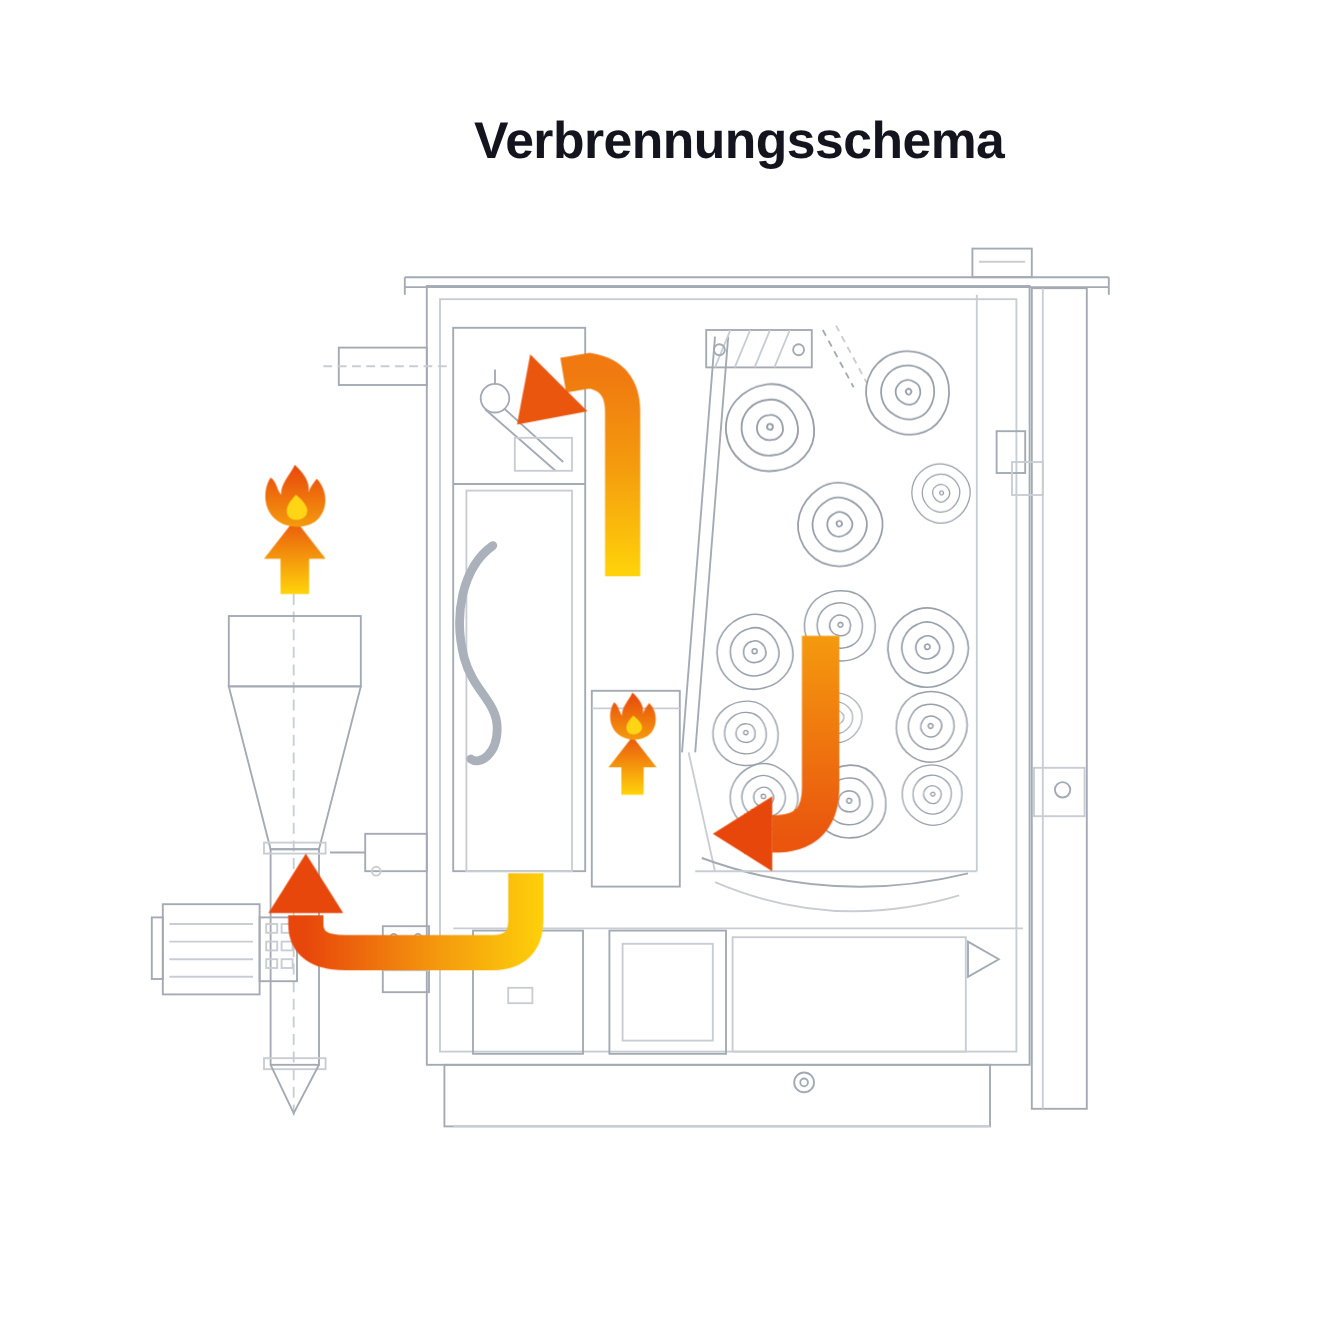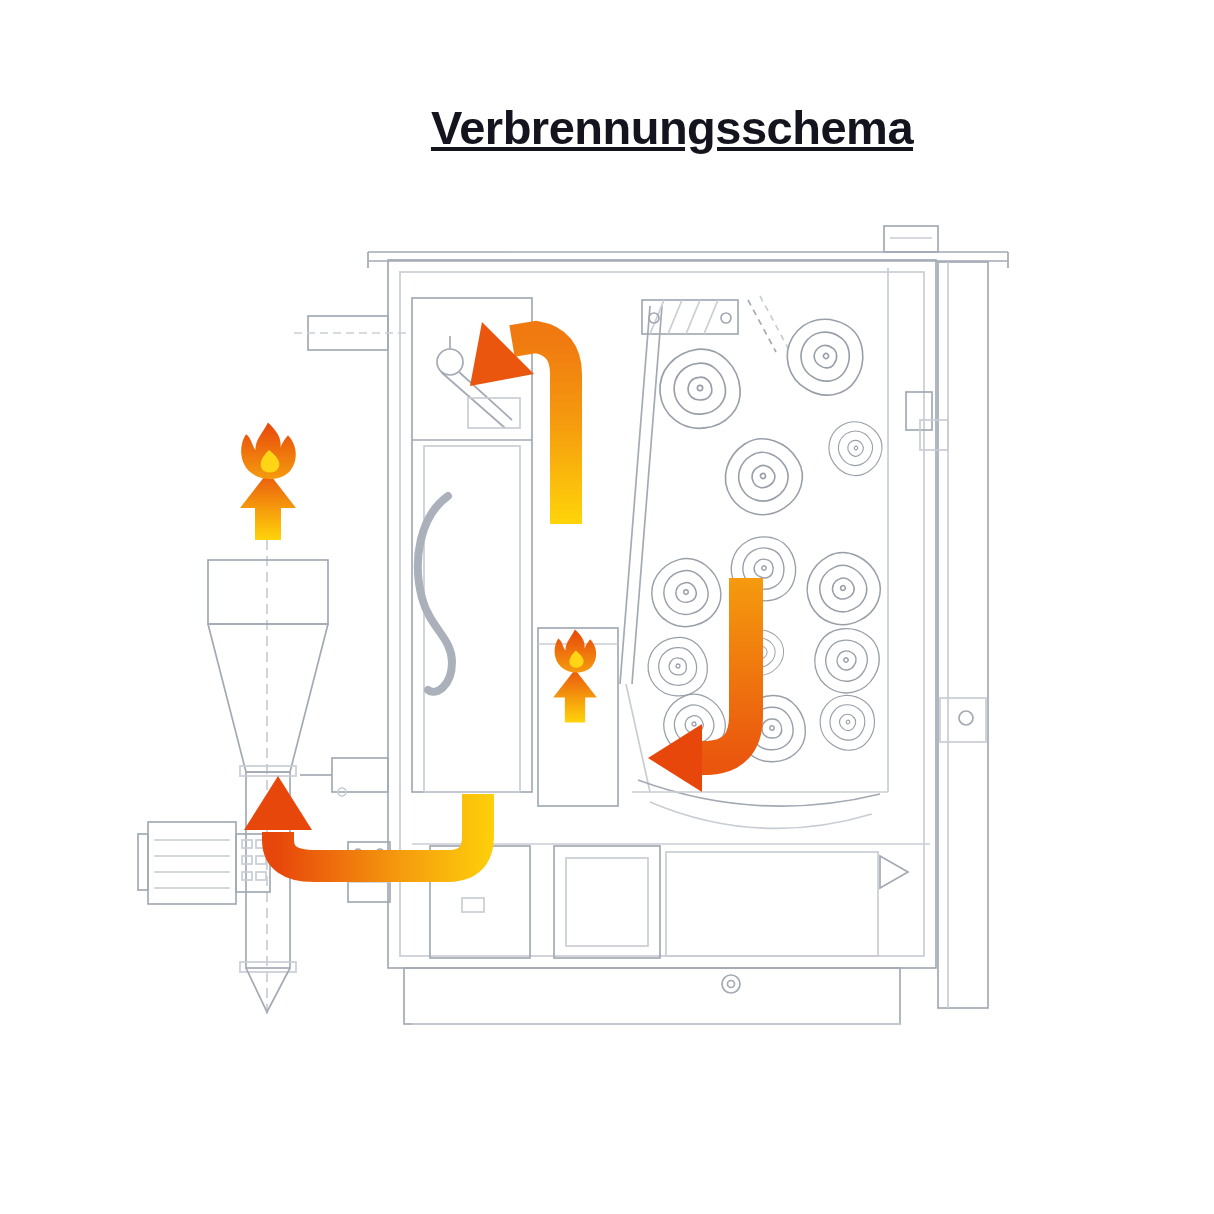--- a/index.html
+++ b/index.html
@@ -24,21 +24,20 @@
   }
   .title{
     position:absolute;
     left:392px;top:100px;width:560px;
     text-align:center;
     font-size:47px;
     font-weight:bold;
     letter-spacing:-0.5px;
     color:var(--title);
     margin:0;
-    text-decoration:underline;
   }
   svg{position:absolute;left:0;top:0;}
 </style>
 </head>
 <body>
 
 <div class="page">
 
   <h1 class="title">Verbrennungsschema</h1>
 

